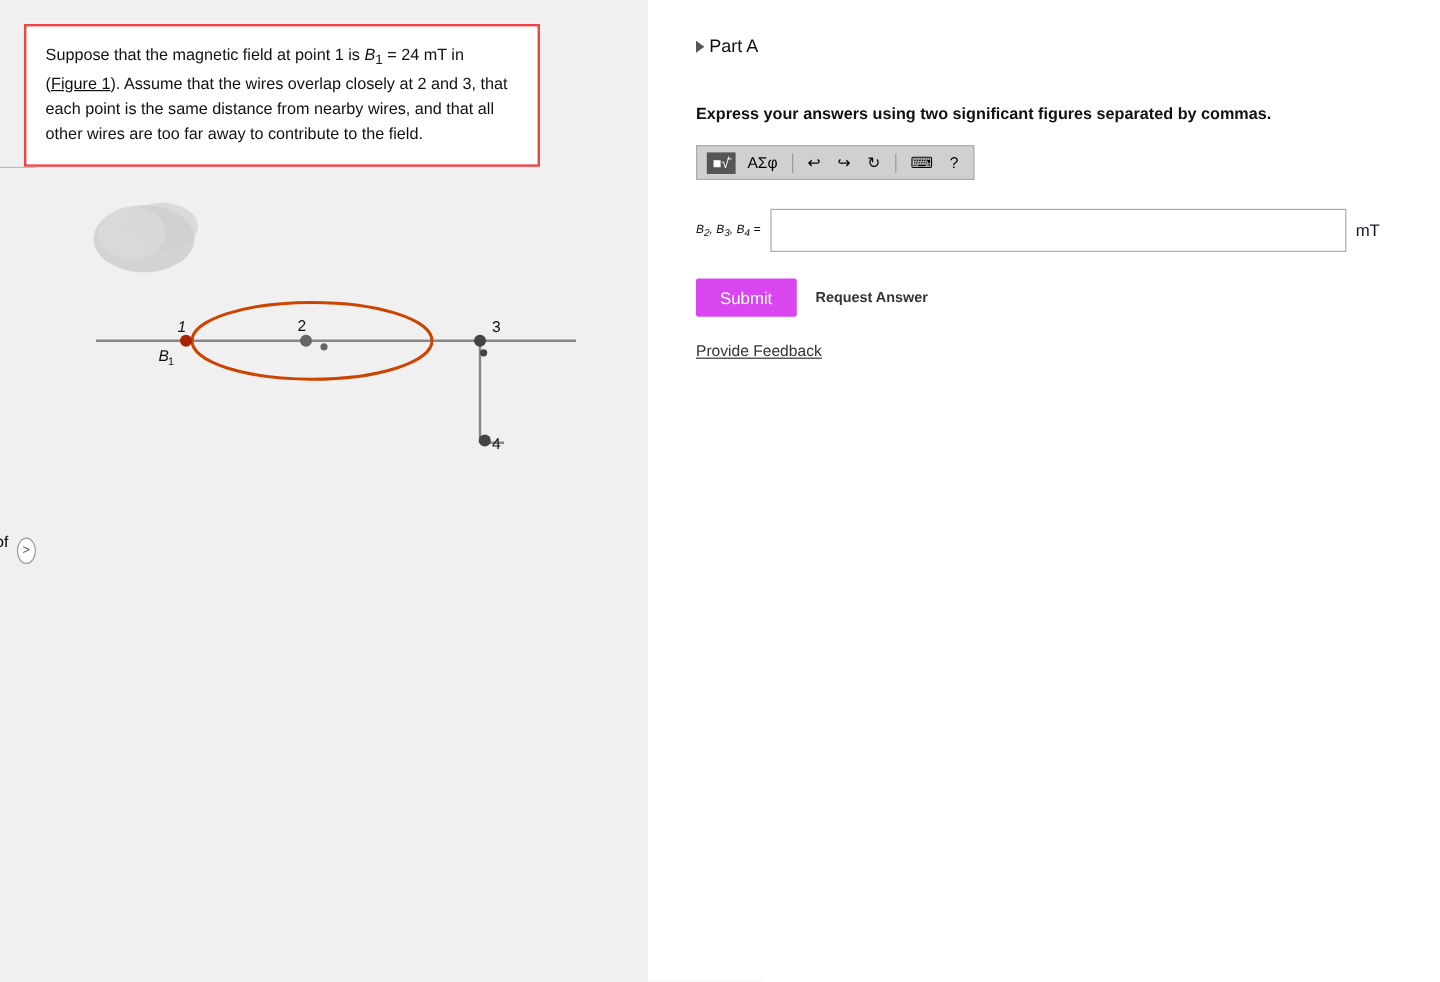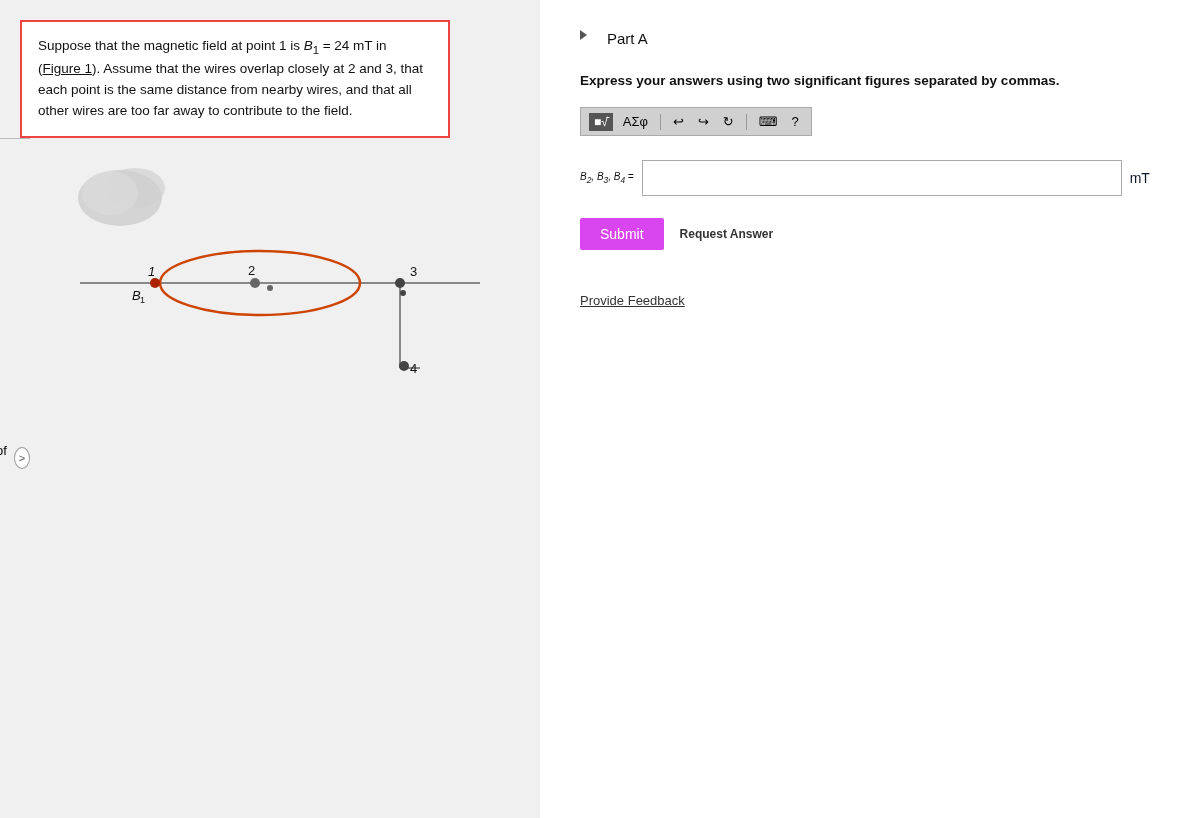--- a/index.html
+++ b/index.html
@@ -94,26 +94,26 @@
       flex: 1;
       background: #fff;
       padding: 30px 40px;
       display: flex;
       flex-direction: column;
       gap: 16px;
     }
 
     .part-header {
       display: flex;
-      align-items: flex-start;
-      gap: 20px;
+      align-items: center;
+      gap: 4px;
       font-size: 15px;
       font-weight: 500;
       color: #111;
-      margin-bottom: 8px;
+      margin-bottom: 22px;
     }
 
     .triangle-icon {
       width: 0;
       height: 0;
       border-left: 7px solid #555;
       border-top: 5px solid transparent;
       border-bottom: 5px solid transparent;
       display: inline-block;
     }
@@ -219,21 +219,21 @@
       cursor: pointer;
       text-decoration: none;
       font-weight: 700;
     }
 
     .provide-feedback-link {
       font-size: 13px;
       color: #333;
       text-decoration: underline;
       cursor: pointer;
-      margin-top: 27px;
+      margin-top: 5px;
       display: inline-block;
     }
 
     
     .diagram-svg {
       width: 460px;
       height: 260px;
     }
   </style>
 </head>

